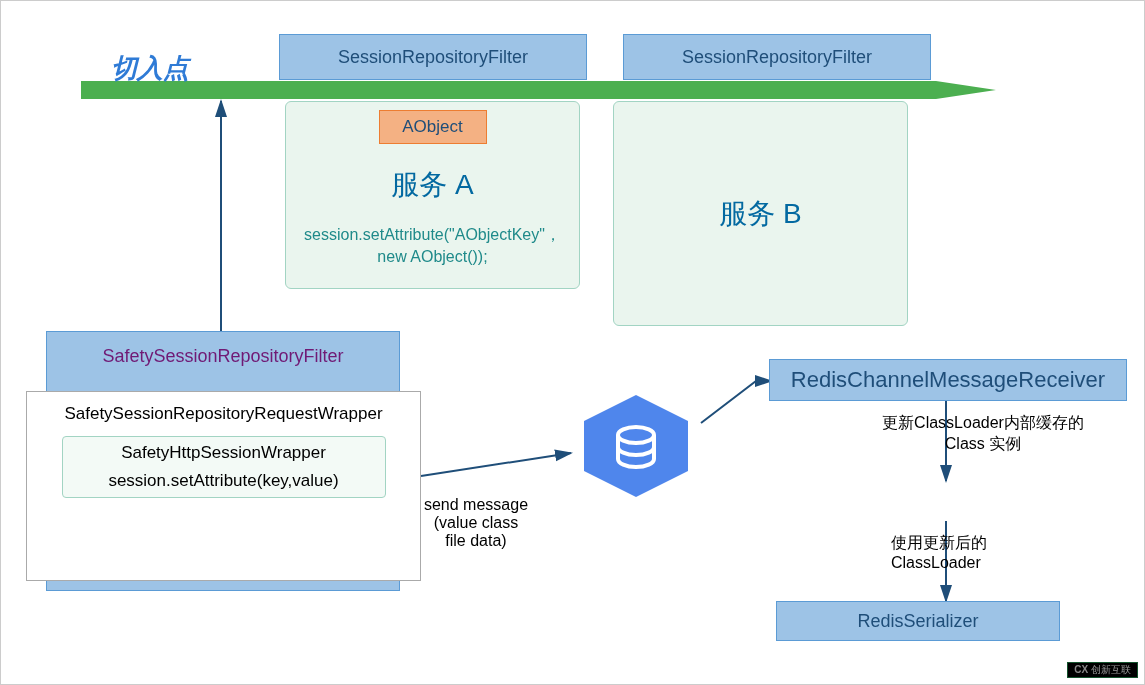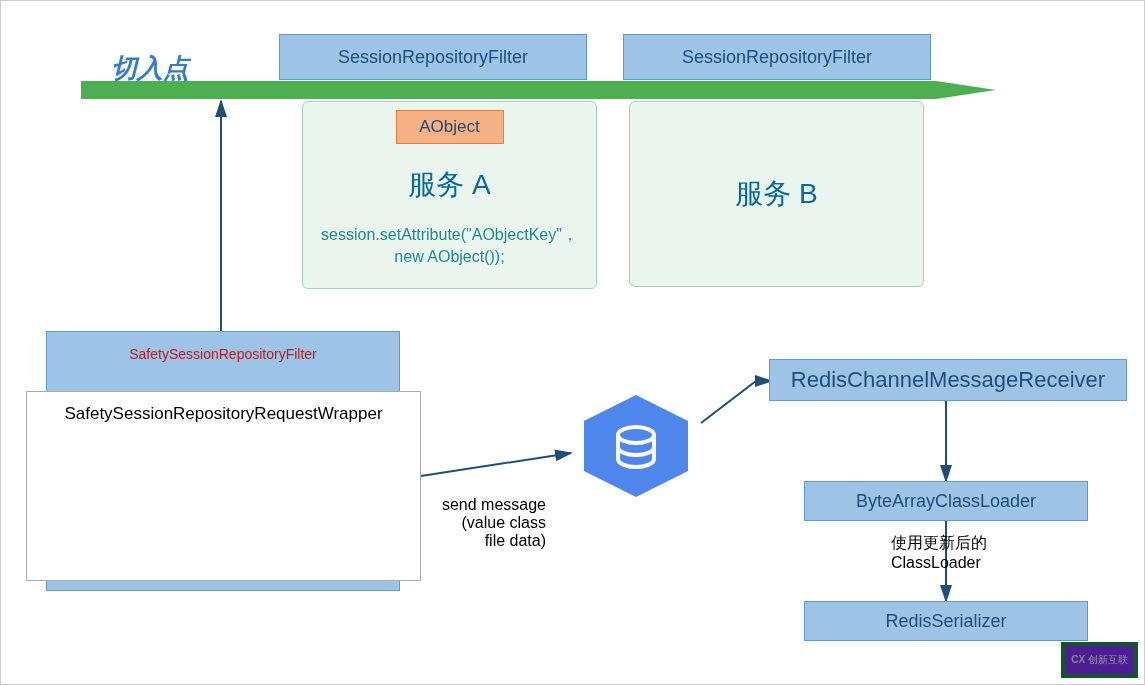--- a/index.html
+++ b/index.html
@@ -7,21 +7,21 @@
   .box{position:absolute;box-sizing:border-box;text-align:center;display:flex;align-items:center;justify-content:center;}
   .blue-header{background:#9dc3e6;border:1px solid #5b9bd5;color:#1f4e79;font-size:18px;padding:6px 0;}
   .light-box{background:#eaf5ee;border:1px solid #a2d4c3;border-radius:6px;}
   .orange-box{background:#f4b183;border:1px solid #ed7d31;color:#1f4e79;font-size:17px;}
   .svc-title{font-size:28px;color:#0369a1;}
   .code-text{color:#1f8a8a;font-size:16px;text-align:center;line-height:1.4;}
   .white-box{background:#fff;border:1px solid #aaa;}
   .inner-green{background:#f3faf6;border:1px solid #a2d4c3;border-radius:4px;text-align:center;font-size:17px;padding:6px;}
   .label{position:absolute;color:#000;font-size:17px;}
   svg{position:absolute;top:0;left:0;overflow:visible;}
-  .logo{position:absolute;right:6px;bottom:6px;font-size:10px;color:#999;border:4px solid #14532d;padding:7px 6px;background:#4c1d95;}
+  .logo{position:absolute;right:6px;bottom:6px;font-size:10px;color:#999;border:1px solid #14532d;padding:0 6px;background:#000000;}
 </style>
 </head>
 <body>
 
 <div class="canvas">
 
   <svg width="1145" height="685">
     <defs>
       <marker id="arrow" markerWidth="10" markerHeight="10" refX="8" refY="3" orient="auto" markerUnits="strokeWidth">
         <path d="M0,0 L0,6 L9,3 z" fill="#1f4e79"></path>
@@ -43,64 +43,66 @@
 
   <div class="label" style="left:110px;top:50px;color:#2f7bd6;font-size:26px;font-weight:bold;font-style:italic;">切入点</div>
 
   <div class="box blue-header" style="left:278px;top:33px;width:308px;height:46px;">
       <span>SessionRepositoryFilter</span>
     </div>
   <div class="box blue-header" style="left:622px;top:33px;width:308px;height:46px;">
       <span>SessionRepositoryFilter</span>
     </div>
 
-  <div class="box light-box" style="left:284px;top:100px;width:295px;height:188px;flex-direction:column;justify-content:flex-start;padding:8px;margin-left:17px;">
+  <div class="box light-box" style="left:284px;top:100px;width:295px;height:188px;flex-direction:column;justify-content:flex-start;padding:8px;">
     <div class="box orange-box" style="position:relative;width:108px;height:34px;margin-top:0;">
         <span>AObject</span>
       </div>
     <div class="svc-title" style="margin-top:22px;">服务 A</div>
     <div class="code-text" style="margin-top:20px;width:100%;">session.setAttribute("AObjectKey"，new AObject());</div>
   </div>
 
-  <div class="box light-box" style="left:628px;top:100px;width:295px;height:186px;">
+  <div class="box light-box" style="left:612px;top:100px;width:295px;height:225px;">
     <div class="svc-title">服务 B</div>
   </div>
 
   <div class="box" style="left:45px;top:330px;width:354px;height:260px;background:#9dc3e6;border:1px solid #5b9bd5;flex-direction:column;justify-content:flex-start;">
-    <div style="padding:14px 0;color:#b91c1c;font-size:14px;">SafetySessionRepositoryFilter</div>
+    <div style="padding:14px 0;color:#701a75;font-size:18px;">SafetySessionRepositoryFilter</div>
   </div>
   <div class="box white-box" style="left:25px;top:390px;width:395px;height:190px;flex-direction:column;justify-content:flex-start;padding:12px;">
     <div style="font-size:17px;margin-bottom:12px;">SafetySessionRepositoryRequestWrapper</div>
+    <div class="inner-green" style="width:310px;">
+      <div>SafetyHttpSessionWrapper</div>
+      <div style="margin-top:8px;">session.setAttribute(key,value)</div>
+    </div>
   </div>
 
-  <div class="label" style="left:405px;top:495px;width:140px;font-size:16px;text-align:right;white-space:pre-line;">send message
+  <div class="label" style="left:405px;top:495px;width:140px;font-size:16px;text-align:center;white-space:pre-line;">send message
 (value class
 file data)</div>
 
   <div class="box" style="left:575px;top:390px;width:130px;height:160px;flex-direction:column;">
     <svg width="120" height="110" viewBox="0 0 120 110">
       <polygon points="60,4 112,30 112,80 60,106 8,80 8,30" fill="#4f86ec"></polygon>
       <g fill="none" stroke="#fff" stroke-width="4">
         <ellipse cx="60" cy="44" rx="18" ry="8"></ellipse>
         <path d="M42 44 v12 a18 8 0 0 0 36 0 v-12"></path>
         <path d="M42 56 v12 a18 8 0 0 0 36 0 v-12"></path>
       </g>
     </svg>
     <div style="font-size:22px;margin-top:4px;">Redis</div>
   </div>
 
   <div class="box blue-header" style="left:768px;top:358px;width:358px;height:42px;font-size:22px;">
       <span>RedisChannelMessageReceiver</span>
     </div>
-  <div class="box blue-header" style="left:803px;top:480px;width:284px;height:40px;font-size:18px;">
-      <span>ByteArrayClassLoader</span>
-    </div>
+  <div class="label" style="left:862px;top:412px;width:240px;font-size:16px;text-align:center;white-space:pre-line;">更新ClassLoader内部缓存的 Class 实例</div>
   <div class="label" style="left:890px;top:532px;width:170px;font-size:16px;text-align:left;white-space:pre-line;">使用更新后的
 ClassLoader</div>
-  <div class="box blue-header" style="left:803px;top:600px;width:284px;height:40px;font-size:18px;">
+  <div class="box blue-header" style="left:775px;top:600px;width:284px;height:40px;font-size:18px;">
       <span>RedisSerializer</span>
     </div>
 
   <div class="logo">
     <span style="font-weight:bold;color:#888;">CX</span> <span>创新互联</span>
   </div>
 
 </div>
 
 </body></html>

